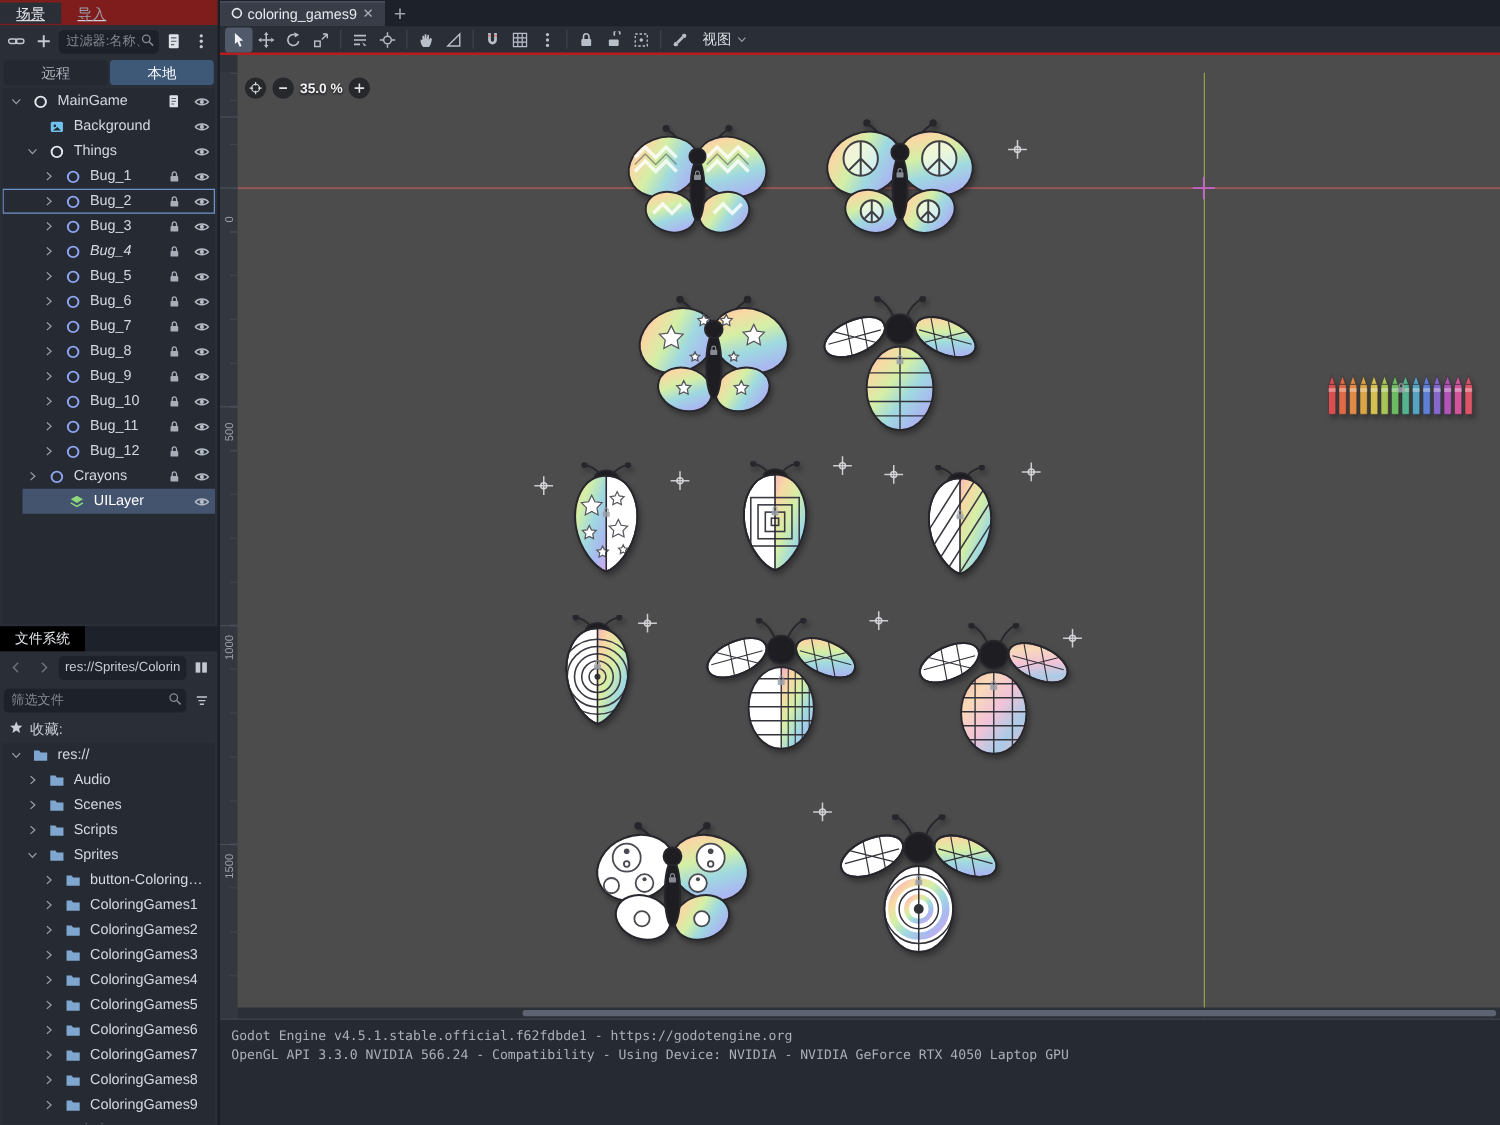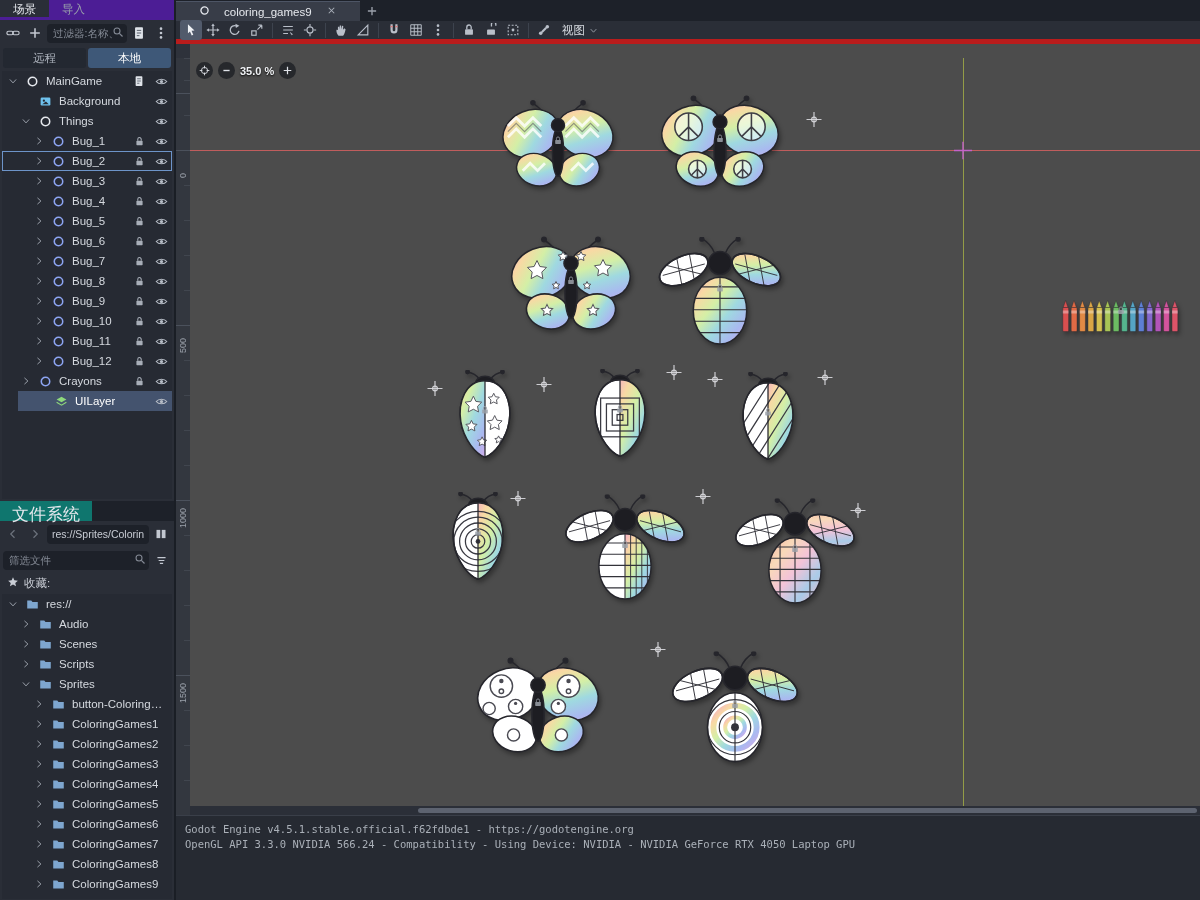--- a/index.html
+++ b/index.html
@@ -2,21 +2,21 @@
 <html><head>
 <meta charset="utf-8">
 <style>
   *{margin:0;padding:0;box-sizing:border-box;}
   html,body{width:1200px;height:900px;overflow:hidden;}
   body{background:#21252d;font-family:"Liberation Sans","DejaVu Sans",sans-serif;font-size:12px;color:#cfd3da;}
   .app{display:flex;width:1200px;height:900px;}
 
   
   .dock{width:176px;min-width:176px;background:#2a2e37;border-right:2px solid #1a1e25;display:flex;flex-direction:column;}
-  .dock-tabs{height:20px;background:#4c1d95;display:flex;align-items:flex-start;}
+  .dock-tabs{height:20px;background:#7f1d1d;display:flex;align-items:center;text-decoration:underline;}
   .dock-tab{padding:2px 13px 0;font-size:11.5px;color:#99a0ab;}
   .dock-tab.active{background:#2a2e37;color:#e4e7ec;}
   .scene-toolbar{height:26px;display:flex;align-items:center;gap:2px;padding:0 3px;}
   .mini-btn{width:20px;height:20px;min-width:20px;display:flex;align-items:center;justify-content:center;border-radius:3px;}
   .filter-box{flex:1;min-width:0;height:19px;background:#1d2129;border-radius:4px;display:flex;align-items:center;padding:0 3px 0 6px;position:relative;}
   .filter-box input{flex:1;min-width:0;background:transparent;border:none;outline:none;color:#c8ccd4;font-size:10.5px;font-family:inherit;}
   .filter-box input::placeholder{color:#81879244;color:#848a95;}
   .rl-tabs{height:24px;display:flex;gap:2px;padding:2px 3px;}
   .rl-btn{flex:1;text-align:center;font-size:11.5px;padding:3px 0;border-radius:3px;background:#232831;color:#aab0ba;}
   .rl-btn.active{background:#3e5878;color:#fff;}
@@ -26,32 +26,32 @@
   .trow{height:20px;display:flex;align-items:center;gap:6px;padding-right:3px;position:relative;white-space:nowrap;}
   .trow.sel{background:#44536e;}
   .trow.foc{outline:1px solid #6d94c9;outline-offset:-1px;}
   .arr{width:13px;min-width:13px;display:flex;align-items:center;justify-content:center;}
   .nicon{width:15px;min-width:15px;display:flex;align-items:center;justify-content:center;}
   .nlabel{font-size:11.5px;color:#d5d9df;overflow:hidden;text-overflow:ellipsis;}
   .trow.sel .nlabel{color:#fff;}
   .tspacer{flex:1;}
   .ricon{width:16px;min-width:16px;display:flex;align-items:center;justify-content:center;}
   .fs-tabbar{height:20px;background:#1d2129;display:flex;margin-top:1px;}
-  .fs-tab{padding:2px 12px 0;font-size:17px;background:#0f766e;color:#e4e7ec;}
+  .fs-tab{padding:2px 12px 0;font-size:11px;background:#000000;color:#e4e7ec;}
   .fs-row{height:26px;display:flex;align-items:center;gap:2px;padding:0 3px;}
   .path-box{flex:1;min-width:0;height:19px;background:#1d2129;border-radius:4px;display:flex;align-items:center;padding:0 5px;}
   .path-box input{flex:1;min-width:0;background:transparent;border:none;outline:none;color:#c8ccd4;font-size:10.5px;font-family:inherit;}
   .fav-row{height:20px;display:flex;align-items:center;gap:5px;padding:0 7px;font-size:11.5px;color:#c9cdd5;}
 
   
   .editor{flex:1;display:flex;flex-direction:column;min-width:0;}
   .scene-tabbar{height:21px;background:#1d2129;display:flex;align-items:flex-end;}
-  .scene-tab{height:20px;background:#383d48;display:flex;align-items:center;gap:14px;padding:0 23px;font-size:11.5px;color:#e6e9ee;border-top:1px solid #4d5565;}
+  .scene-tab{height:20px;background:#383d48;display:flex;align-items:center;gap:3px;padding:0 8px;font-size:11.5px;color:#e6e9ee;border-top:1px solid #4d5565;}
   .newtab{width:24px;height:20px;display:flex;align-items:center;justify-content:center;}
-  .toolbar{height:23px;background:#2a2e37;display:flex;align-items:center;padding:0 4px;border-bottom:5px solid #b91c1c;}
+  .toolbar{height:23px;background:#2a2e37;display:flex;align-items:center;padding:0 4px;border-bottom:2px solid #b91c1c;}
   .tbtn{width:22px;height:20px;display:flex;align-items:center;justify-content:center;border-radius:3px;}
   .tbtn.active{background:#515a6b;}
   .tsep{width:1px;height:15px;background:#3d434e;margin:0 4px;}
   .view-btn{display:flex;align-items:center;gap:4px;padding:2px 7px;border-radius:3px;font-size:11.5px;color:#d8dce2;}
 
   .viewport{position:relative;flex:1;background:#4c4c4c;overflow:hidden;}
   .ruler-corner{position:absolute;left:0;top:0;width:14px;height:14px;background:#2e323b;z-index:4;}
   .ruler-h{position:absolute;left:14px;right:0;top:0;height:14px;z-index:3;
     background-color:#33373f;
     background-image:repeating-linear-gradient(90deg,#4b515c 0 1px,transparent 1px 175px),repeating-linear-gradient(90deg,#41464f 0 1px,transparent 1px 35px);
@@ -269,21 +269,21 @@
               <path d="M5.5 7 V4.8 a2.5 2.5 0 0 1 5 0 V7" fill="none" stroke="#a8aeb8" stroke-width="1.5"></path>
             </svg>
           </span>
           <span class="ricon">
             <svg width="13" height="13" viewBox="0 0 16 16">
               <path d="M1.5 8 C4.5 4.2 11.5 4.2 14.5 8 C11.5 11.8 4.5 11.8 1.5 8 Z" fill="none" stroke="#b6bcc6" stroke-width="1.3"></path>
               <circle cx="8" cy="8" r="2" fill="#b6bcc6"></circle>
             </svg>
           </span>
         </div>
-        <div class="trow" style="padding-left: 30px;">
+        <div class="trow" style="padding-left: 30px; font-style: italic;">
           <span class="arr">
             <svg width="10" height="10" viewBox="0 0 16 16">
               <path d="M5.5 3 L11 8 L5.5 13" fill="none" stroke="#9aa0aa" stroke-width="1.6"></path>
             </svg>
           </span>
           <span class="nicon">
             <svg width="13" height="13" viewBox="0 0 16 16">
               <circle cx="8" cy="8" r="5.2" fill="none" stroke="#8da5f3" stroke-width="1.9"></circle>
             </svg>
           </span>

